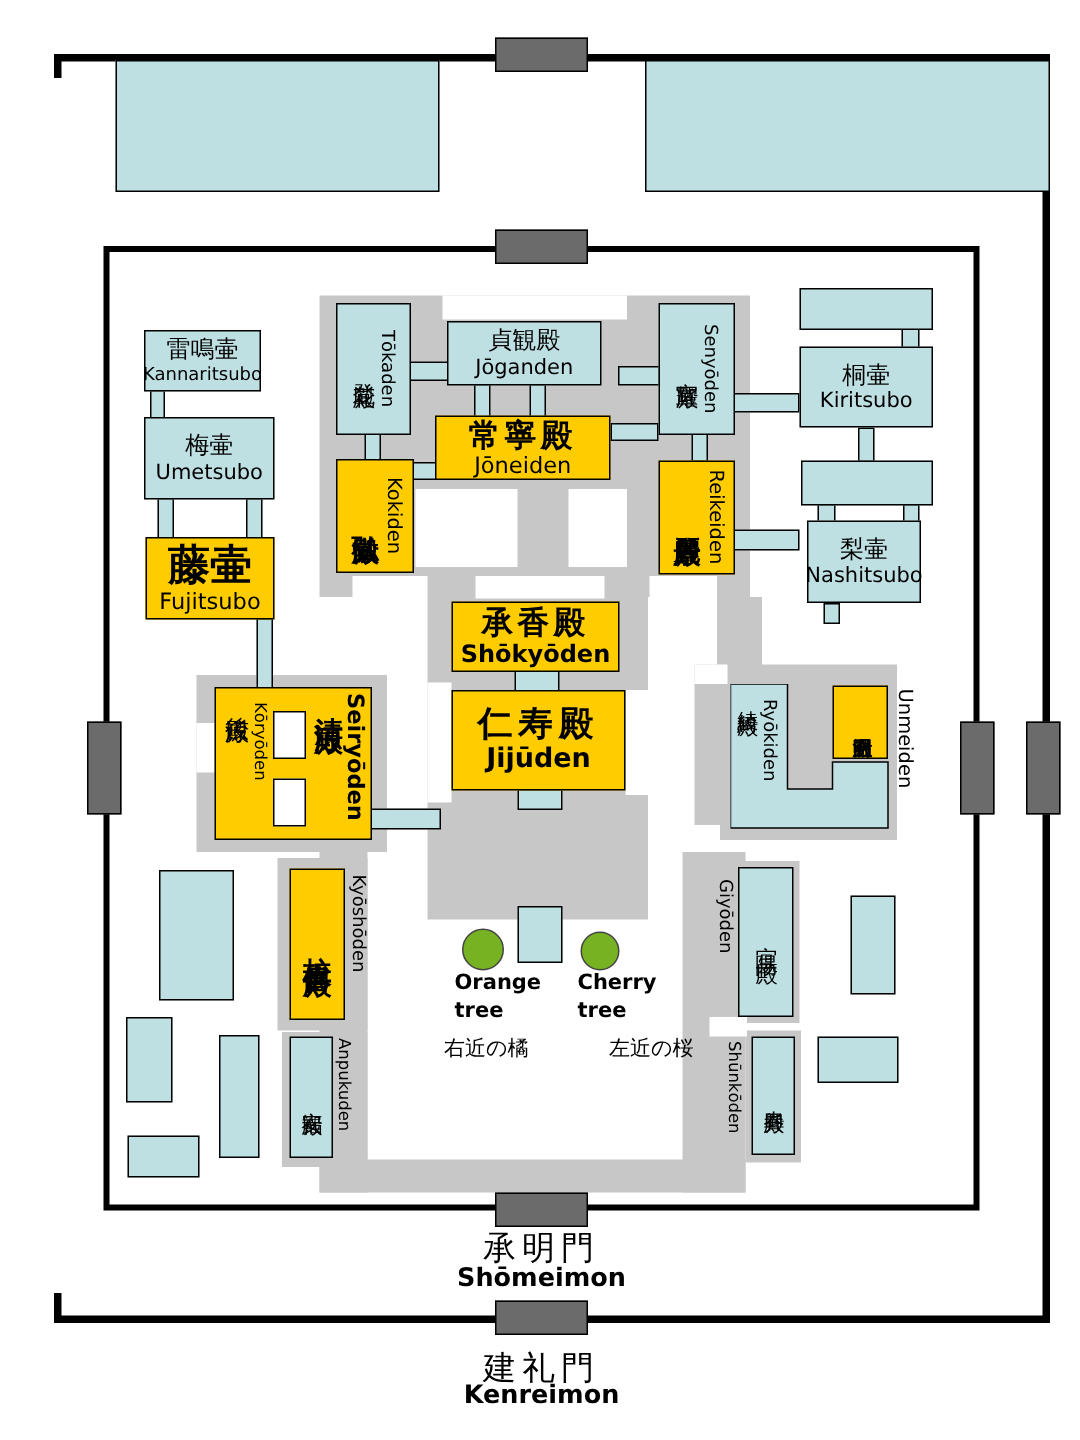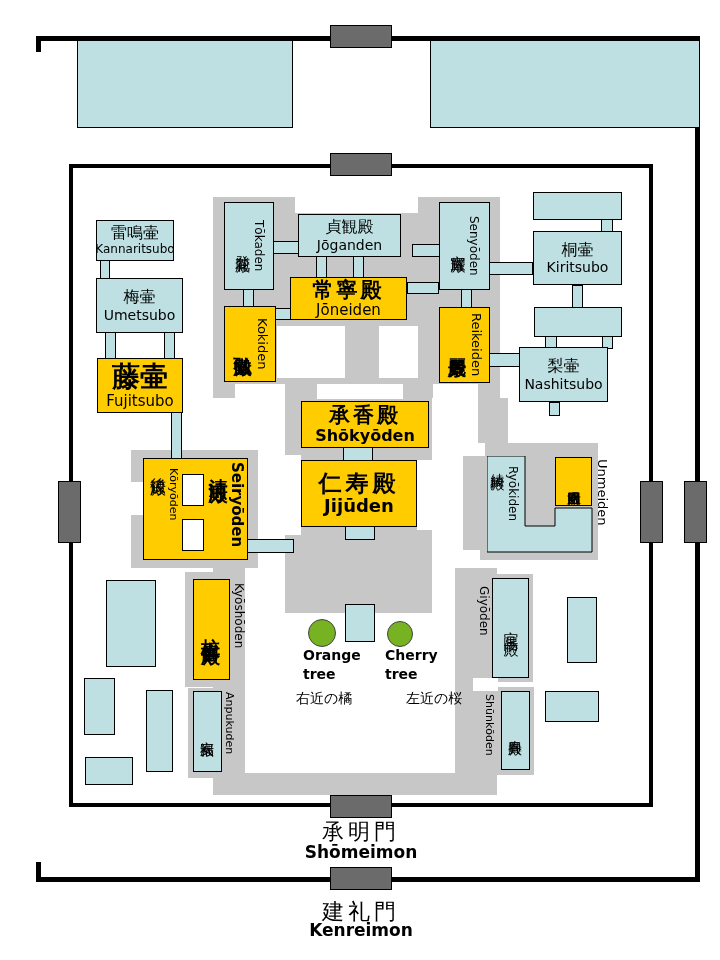--- a/index.html
+++ b/index.html
@@ -117,21 +117,21 @@
     <div class="r">Jōganden</div>
   </div>
   <div class="b vb" style="left:439px;top:202px;width:51px;height:88px">
     <div class="vk">宣耀殿</div>
     <div class="vr">Senyōden</div>
   </div>
   <div class="b hb" style="left:533px;top:231px;width:89px;height:54px">
     <div class="k">桐壷</div>
     <div class="r">Kiritsubo</div>
   </div>
-  <div class="b hb" style="left:519px;top:347px;width:89px;height:55px">
+  <div class="b hb" style="left:538px;top:347px;width:76px;height:55px">
     <div class="k">梨壷</div>
     <div class="r">Nashitsubo</div>
   </div>
 
   <svg class="abs" style="left:487px;top:456px" width="106" height="97" viewBox="0 0 106 97">
     <polygon points="0,0 38,0 38,70 68,70 68,52 105,52 105,96 0,96 0,0" fill="#bee0e3" stroke="#000" stroke-width="1"></polygon>
   </svg>
   <div class="txt vk" style="left:489px;top:462px;font-size:14px">綾綺殿</div>
   <div class="txt vr" style="left:506px;top:466px">Ryōkiden</div>
 
@@ -159,21 +159,21 @@
     <div class="vr" style="font-size:13px">Kokiden</div>
   </div>
   <div class="y hb" style="left:290px;top:277px;width:117px;height:43px">
     <div class="k bold" style="font-size:21px;letter-spacing:3px">常寧殿</div>
     <div class="r" style="font-size:15px">Jōneiden</div>
   </div>
   <div class="y vb" style="left:439px;top:307px;width:51px;height:76px">
     <div class="vk bold" style="font-size:18px;letter-spacing:1px">麗景殿</div>
     <div class="vr" style="font-size:13px">Reikeiden</div>
   </div>
-  <div class="y hb" style="left:301px;top:401px;width:128px;height:47px">
+  <div class="y hb" style="left:301px;top:401px;width:112px;height:47px">
     <div class="k bold" style="font-size:21px;letter-spacing:3px">承香殿</div>
     <div class="r bold" style="font-size:16px">Shōkyōden</div>
   </div>
   <div class="y hb" style="left:301px;top:460px;width:116px;height:67px">
     <div class="k bold" style="font-size:23px;letter-spacing:4px">仁寿殿</div>
     <div class="r bold" style="font-size:18px">Jijūden</div>
   </div>
 
   <div class="y" style="left:143px;top:458px;width:105px;height:102px"></div>
   <div class="txt vk" style="left:147px;top:464px;font-size:16px;letter-spacing:2px">後涼殿</div>

